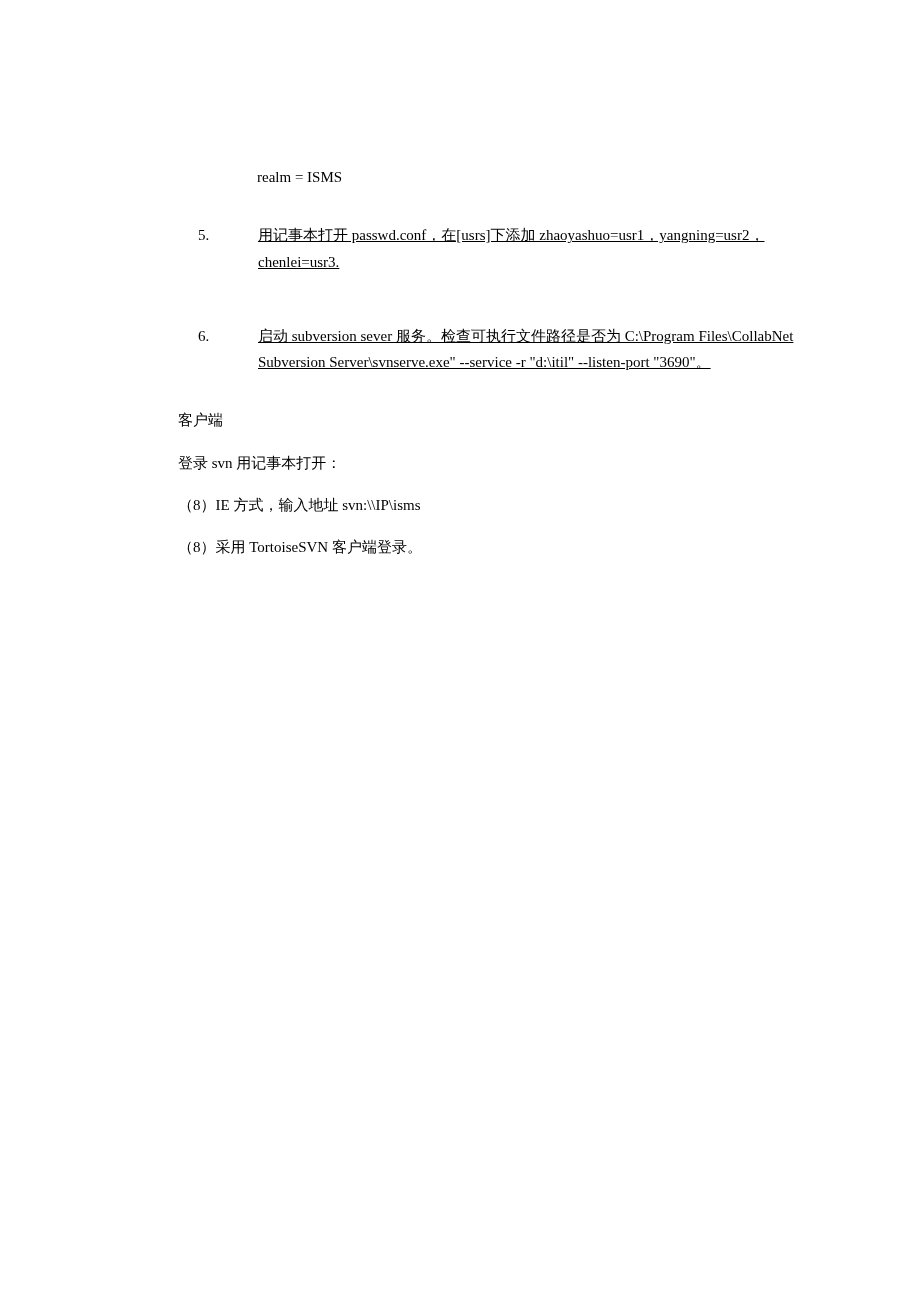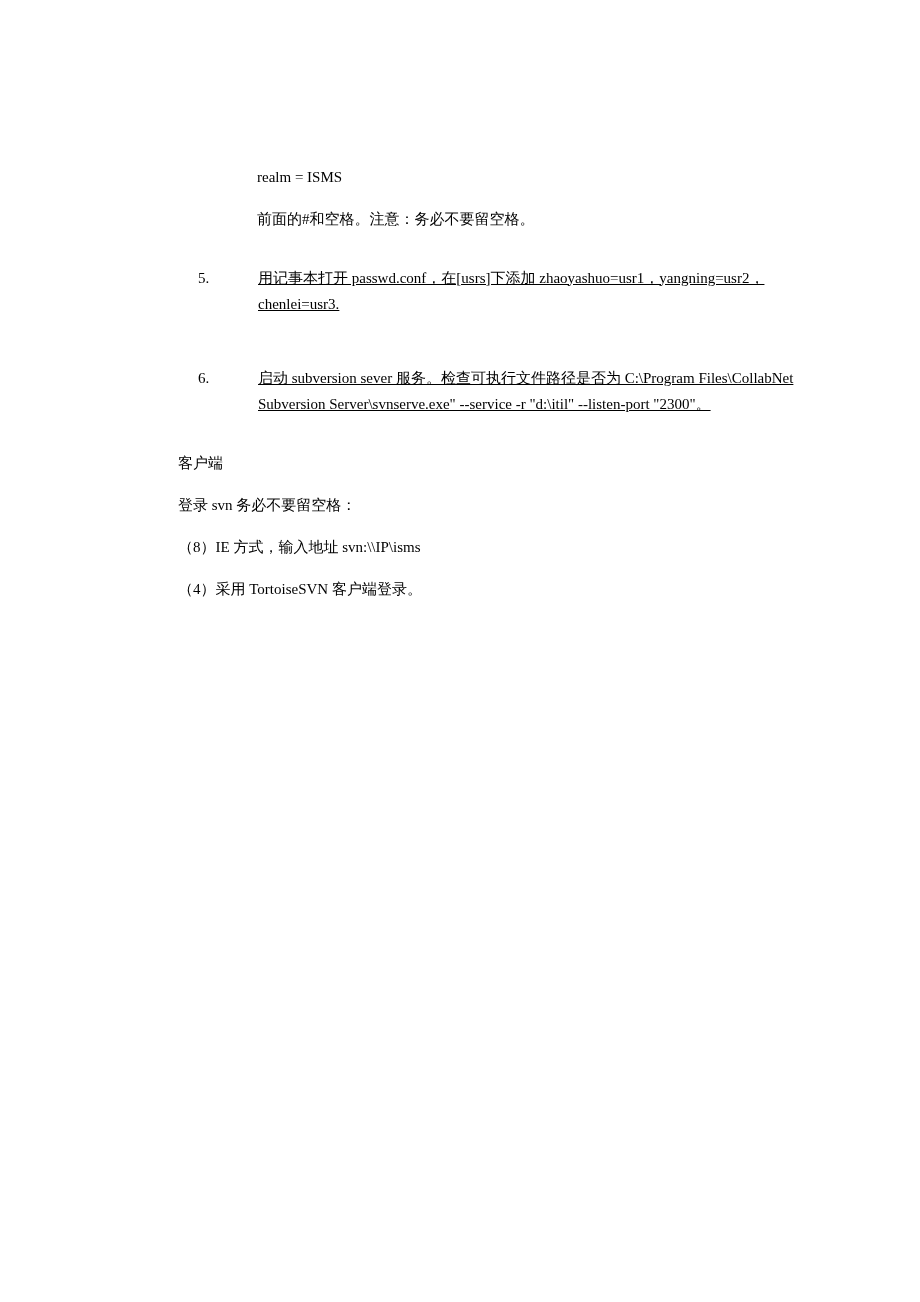--- a/index.html
+++ b/index.html
@@ -35,29 +35,28 @@
     }
     .plain-line {
       margin-bottom: 1px;
     }
   </style>
 </head>
 <body>
 
 <div class="indent-block">
   <div class="plain-line">realm = ISMS</div>
-  <div class="plain-line">前面的#和空格。注意：务必不要留空格。</div>
 </div>
 
 <div class="list-item">
   <div class="list-marker">5.</div>
   <div class="list-content">用记事本打开 passwd.conf，在[usrs]下添加 zhaoyashuo=usr1，yangning=usr2，chenlei=usr3.</div>
 </div>
 
 <div class="list-item">
   <div class="list-marker">6.</div>
-  <div class="list-content">启动 subversion sever 服务。检查可执行文件路径是否为 C:\Program Files\CollabNet Subversion Server\svnserve.exe" --service -r "d:\itil" --listen-port "2300"。</div>
+  <div class="list-content">启动 subversion sever 服务。检查可执行文件路径是否为 C:\Program Files\CollabNet Subversion Server\svnserve.exe" --service -r "d:\itil" --listen-port "3690"。</div>
 </div>
 
 <div class="plain-line">客户端</div>
-<div class="plain-line">登录 svn 务必不要留空格：</div>
+<div class="plain-line">登录 svn 用记事本打开：</div>
 <div class="plain-line">（8）IE 方式，输入地址 svn:\\IP\isms</div>
-<div class="plain-line">（4）采用 TortoiseSVN 客户端登录。</div>
+<div class="plain-line">（8）采用 TortoiseSVN 客户端登录。</div>
 
 </body></html>

